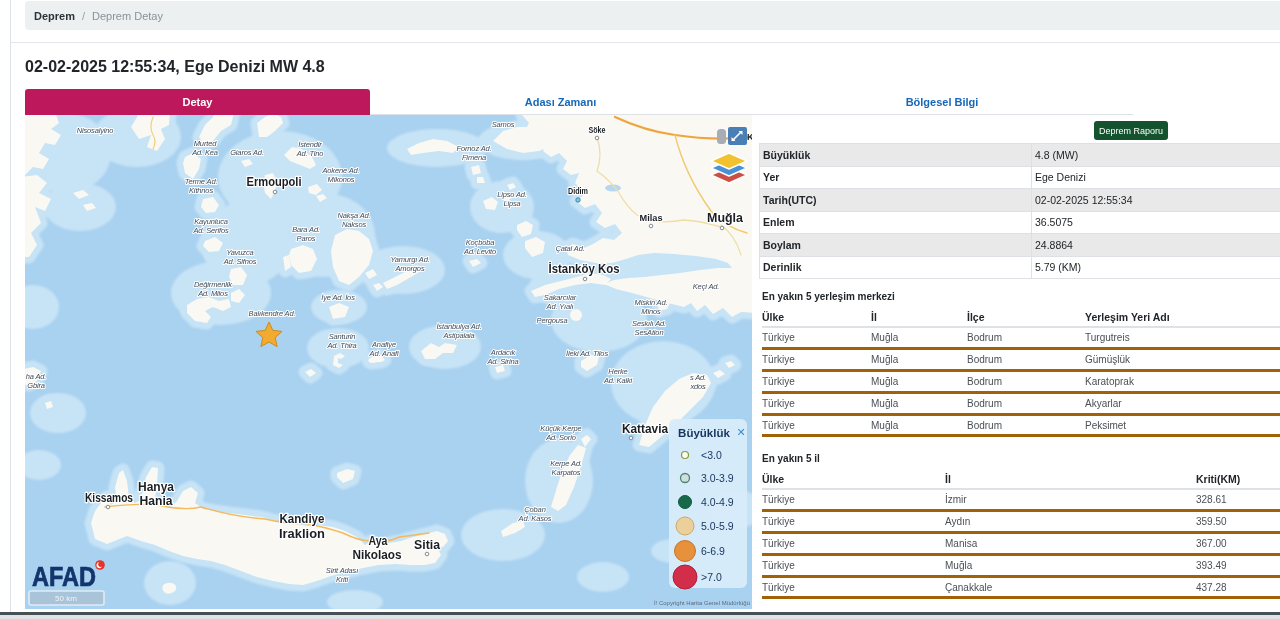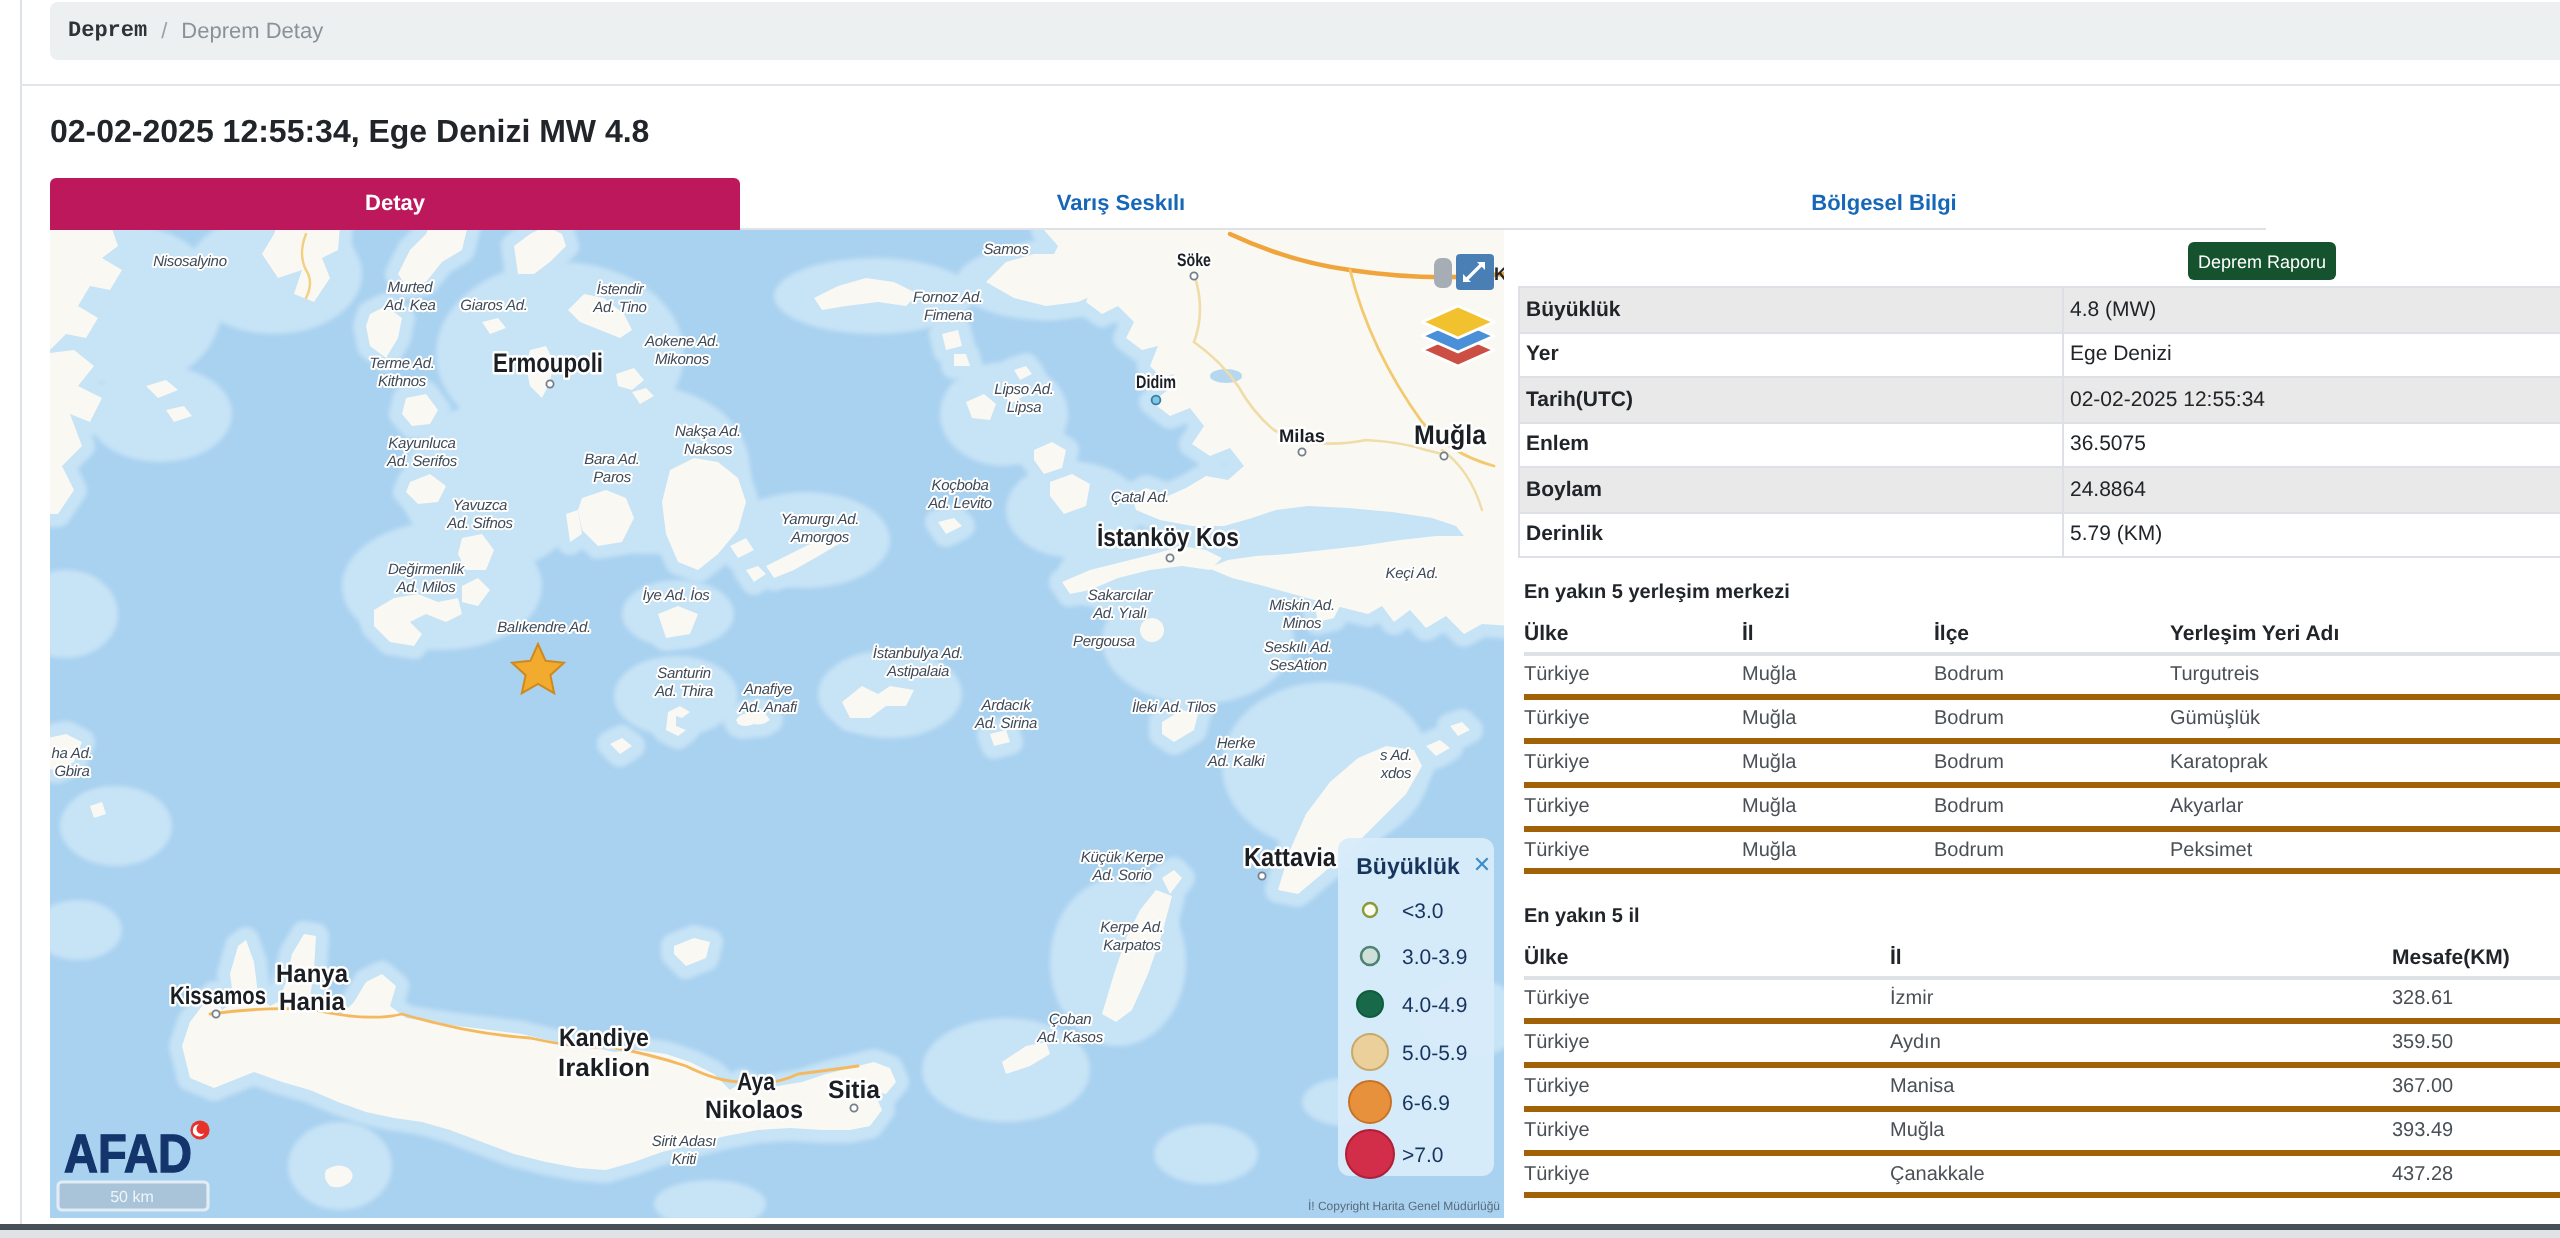--- a/index.html
+++ b/index.html
@@ -3,21 +3,21 @@
 <meta charset="utf-8">
 <style>
   * { margin:0; padding:0; box-sizing:border-box; }
   html,body { width:1280px; height:619px; overflow:hidden; background:#fff;
     font-family:"Liberation Sans", sans-serif; position:relative; }
   .abs { position:absolute; }
   
   .crumbbar { left:25px; top:1px; right:0; height:29px; background:#ecf0f1;
     border-radius:4px 0 0 4px; display:flex; align-items:center; padding-left:9px;
     font-size:11px; color:#343a40; }
-  .crumbbar b { font-weight:bold; color:#2f3338;font-family:Liberation Mono, monospace; }
+  .crumbbar b { font-weight:bold; color:#2f3338; }
   .crumbbar .sep { color:#9aa0a6; margin:0 7px; }
   .crumbbar .muted { color:#8a9299; }
   
   .vline { left:10px; top:0; width:1px; height:619px; background:#dde2e6; }
   .cardtop { left:10px; top:42px; right:0; height:1px; background:#e2e6ea; }
   
   .title { left:25px; top:58px; font-size:16px; font-weight:bold; color:#212529; }
   
   .tabs { left:25px; top:89px; width:1108px; height:26px; border-bottom:1px solid #dee2e6; }
   .tab { position:absolute; top:0; height:26px; display:flex; align-items:center;
@@ -50,21 +50,21 @@
   <div class="abs crumbbar">
     <b>Deprem</b>
     <span class="sep">/</span>
     <span class="muted">Deprem Detay</span>
   </div>
   <div class="abs vline"></div>
   <div class="abs cardtop"></div>
   <div class="abs title">02-02-2025 12:55:34, Ege Denizi MW 4.8</div>
   <div class="abs tabs">
     <div class="tab tab1">Detay</div>
-    <div class="tab tab2">Varış Seskılı</div>
+    <div class="tab tab2">Adası Zamanı</div>
     <div class="tab tab3">Bölgesel Bilgi</div>
   </div>
 
   <svg class="abs" style="left:25px; top:115px;" width="727" height="494" viewBox="0 0 727 494">
   <rect width="727" height="494" fill="#a9d2f0"></rect>
   <filter id="soft" x="-5%" y="-5%" width="110%" height="110%">
       <feGaussianBlur stdDeviation="1.1"></feGaussianBlur>
     </filter>
 
   <defs>
@@ -395,21 +395,21 @@
   <table class="abs ltable" style="left:762px; top:470px; width:518px;">
     <colgroup>
       <col style="width:183px">
       <col style="width:251px">
       <col>
     </colgroup>
     <tbody>
       <tr>
         <th>Ülke</th>
         <th>İl</th>
-        <th>Mesafe(KM)</th>
+        <th>Kriti(KM)</th>
       </tr>
     <tr>
         <td>Türkiye</td>
         <td>İzmir</td>
         <td>328.61</td>
       </tr>
     <tr>
         <td>Türkiye</td>
         <td>Aydın</td>
         <td>359.50</td>

